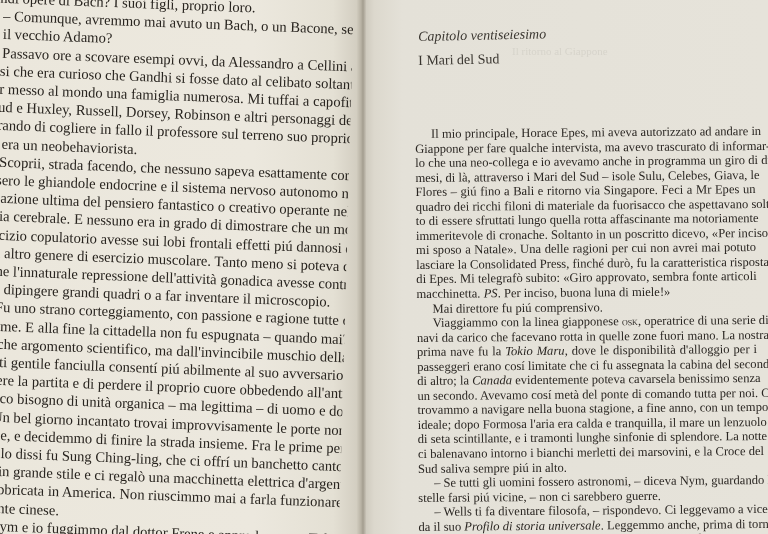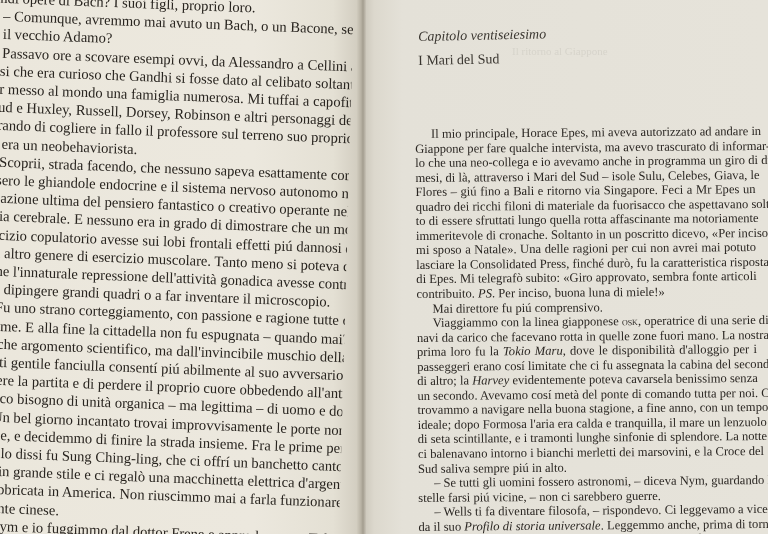--- a/index.html
+++ b/index.html
@@ -109,27 +109,27 @@
         <span class="line"><span>Giappone per fare qualche intervista, ma avevo trascurato di informar-</span></span>
         <span class="line"><span>lo che una neo-collega e io avevamo anche in programma un giro di due</span></span>
         <span class="line"><span>mesi, di là, attraverso i Mari del Sud – isole Sulu, Celebes, Giava, le</span></span>
         <span class="line"><span>Flores – giú fino a Bali e ritorno via Singapore. Feci a Mr Epes un</span></span>
         <span class="line"><span>quadro dei ricchi filoni di materiale da fuorisacco che aspettavano soltan-</span></span>
         <span class="line"><span>to di essere sfruttati lungo quella rotta affascinante ma notoriamente</span></span>
         <span class="line"><span>immeritevole di cronache. Soltanto in un poscritto dicevo, «Per inciso,</span></span>
         <span class="line"><span>mi sposo a Natale». Una delle ragioni per cui non avrei mai potuto</span></span>
         <span class="line"><span>lasciare la Consolidated Press, finché durò, fu la caratteristica risposta</span></span>
         <span class="line"><span>di Epes. Mi telegrafò subito: «Giro approvato, sembra fonte articoli</span></span>
-        <span class="line last"><span>contribuito.   </span><em>PS</em><span>. Per inciso, buona luna di miele!»</span></span>
+        <span class="line last"><span>macchinetta.   </span><em>PS</em><span>. Per inciso, buona luna di miele!»</span></span>
         <span class="line ind last"><span>Mai direttore fu piú comprensivo.</span></span>
         <span class="line ind"><span>Viaggiammo con la linea giapponese </span><span class="sc">osk</span><span>, operatrice di una serie di</span></span>
         <span class="line"><span>navi da carico che facevano rotta in quelle zone fuori mano. La nostra</span></span>
-        <span class="line"><span>prima loro fu la </span><em>Tokio Maru</em><span>, dove le disponibilità d'alloggio per i</span></span>
+        <span class="line"><span>prima nave fu la </span><em>Tokio Maru</em><span>, dove le disponibilità d'alloggio per i</span></span>
         <span class="line"><span>passeggeri erano cosí limitate che ci fu assegnata la cabina del secondo</span></span>
-        <span class="line"><span>di altro; la </span><em>Harvey</em><span> evidentemente poteva cavarsela benissimo senza</span></span>
+        <span class="line"><span>di altro; la </span><em>Canada</em><span> evidentemente poteva cavarsela benissimo senza</span></span>
         <span class="line"><span>un secondo. Avevamo cosí metà del ponte di comando tutta per noi. Ci</span></span>
         <span class="line"><span>trovammo a navigare nella buona stagione, a fine anno, con un tempo</span></span>
         <span class="line"><span>ideale; dopo Formosa l'aria era calda e tranquilla, il mare un lenzuolo</span></span>
         <span class="line"><span>di seta scintillante, e i tramonti lunghe sinfonie di splendore. La notte</span></span>
         <span class="line"><span>ci balenavano intorno i bianchi merletti dei marsovini, e la Croce del</span></span>
         <span class="line last"><span>Sud saliva sempre piú in alto.</span></span>
         <span class="line ind"><span>– Se tutti gli uomini fossero astronomi, – diceva Nym, guardando le</span></span>
         <span class="line last"><span>stelle farsi piú vicine, – non ci sarebbero guerre.</span></span>
         <span class="line ind"><span>– Wells ti fa diventare filosofa, – rispondevo. Ci leggevamo a vicen-</span></span>
         <span class="line"><span>da il suo </span><em>Profilo di storia universale</em><span>. Leggemmo anche, prima di torna-</span></span>

